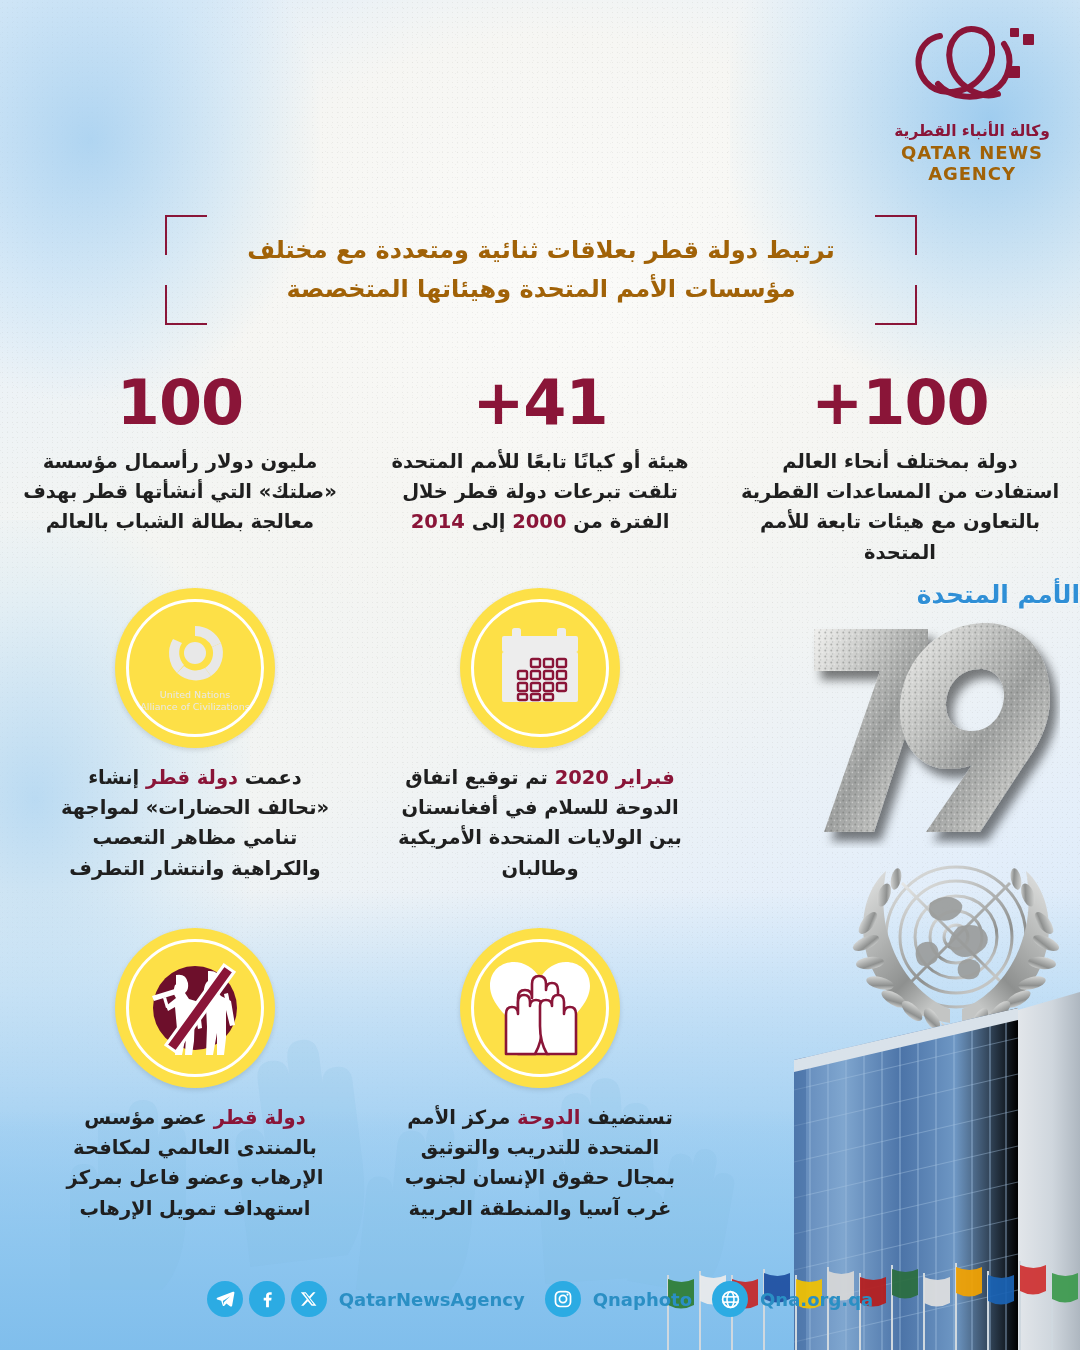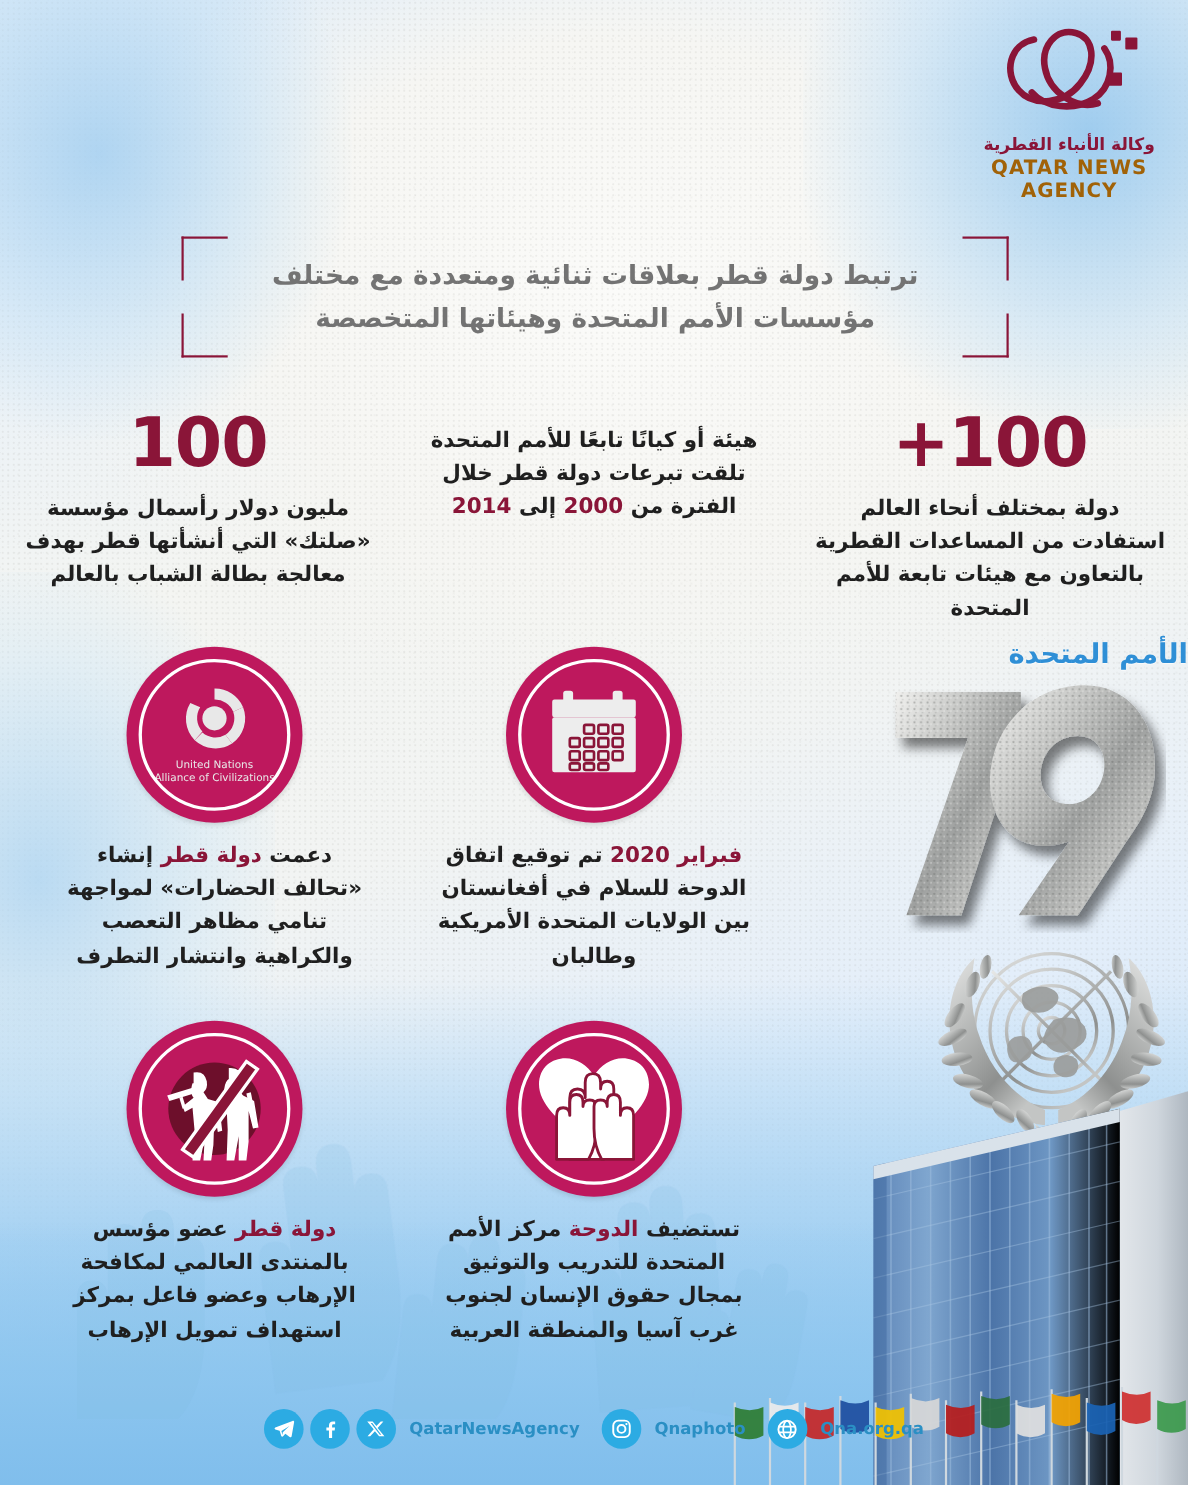--- a/index.html
+++ b/index.html
@@ -72,21 +72,21 @@
     font-size:15.5px;font-weight:700;color:#8A1538;margin-top:-4px;letter-spacing:.3px;
   }
   .qna-en{
     font-size:18px;font-weight:700;color:#a16207;letter-spacing:.9px;margin-top:2px;
   }
 
   
   .intro{position:absolute;left:165px;top:215px;width:752px;height:110px;}
   .intro-txt{
     position:absolute;inset:0;display:flex;align-items:center;justify-content:center;
-    text-align:center;font-size:24px;font-weight:700;color:#737373;line-height:1.62;
+    text-align:center;font-size:24px;font-weight:700;color:#a16207;line-height:1.62;
     padding:0 34px;box-sizing:border-box;
   }
   .br{position:absolute;width:40px;height:38px;border:2.5px solid #8A1538;}
   .br.tl{left:0;top:0;border-right:none;border-bottom:none;}
   .br.tr{right:0;top:0;border-left:none;border-bottom:none;}
   .br.bl{left:0;bottom:0;border-right:none;border-top:none;}
   .br.brr{right:0;bottom:0;border-left:none;border-top:none;}
 
   
   .stats{position:absolute;left:0;top:372px;width:1080px;display:flex;}
@@ -101,21 +101,21 @@
   .mk{color:#8A1538;font-weight:700;}
 
   
   .card{position:absolute;width:300px;text-align:center;}
   .c1{left:45px;top:588px;}
   .c2{left:390px;top:588px;}
   .c3{left:45px;top:928px;}
   .c4{left:390px;top:928px;}
   .circle{
     width:160px;height:160px;border-radius:50%;margin:0 auto;
-    background:#be185d;position:relative;
+    background:#fde047;position:relative;
     box-shadow:0 2px 5px rgba(0,0,0,.12);
     text-align:right;
   }
   .circle::after{
     content:"";position:absolute;left:11px;top:11px;right:11px;bottom:11px;
     border-radius:50%;border:3px solid #ffffff;
   }
   .circle svg{position:absolute;left:50%;top:50%;transform:translate(-50%,-50%);}
   .card-txt{
     margin-top:15px;font-size:19.5px;font-weight:700;color:#1f1f1f;line-height:1.55;
@@ -141,21 +141,21 @@
   .social{
     position:absolute;left:0;bottom:28px;width:1080px;height:46px;
     display:flex;align-items:center;justify-content:center;gap:0;direction:ltr;
   }
   .sgroup{display:flex;align-items:center;gap:6px;margin:0 10px;}
   .sicon{
     width:36px;height:36px;border-radius:50%;background:#2cabe3;
     display:flex;align-items:center;justify-content:center;flex:0 0 auto;
   }
   .shandle{
-    font-size:15px;font-weight:600;color:#2a8fc4;margin-left:6px;white-space:nowrap;
+    font-size:18px;font-weight:600;color:#2a8fc4;margin-left:6px;white-space:nowrap;
     font-family:"DejaVu Sans","Liberation Sans",sans-serif;
   }
 </style>
 </head>
 <body>
 
 <div id="stage">
 
   <div class="bg-base"></div>
   <div class="bg-noise"></div>
@@ -220,20 +220,21 @@
   </div>
 
   <div class="stats">
 
     <div class="stat">
       <div class="stat-num">100+</div>
       <div class="stat-desc"><span>دولة بمختلف أنحاء العالم استفادت من المساعدات القطرية بالتعاون مع هيئات تابعة للأمم المتحدة</span></div>
     </div>
 
     <div class="stat">
+      <div class="stat-num">41+</div>
       <div class="stat-desc"><span>هيئة أو كيانًا تابعًا للأمم المتحدة تلقت تبرعات دولة قطر خلال الفترة من </span><span class="mk">2000</span><span> إلى </span><span class="mk">2014</span></div>
     </div>
 
     <div class="stat">
       <div class="stat-num">100</div>
       <div class="stat-desc"><span>مليون دولار رأسمال مؤسسة «صلتك» التي أنشأتها قطر بهدف معالجة بطالة الشباب بالعالم</span></div>
     </div>
 
   </div>
 

